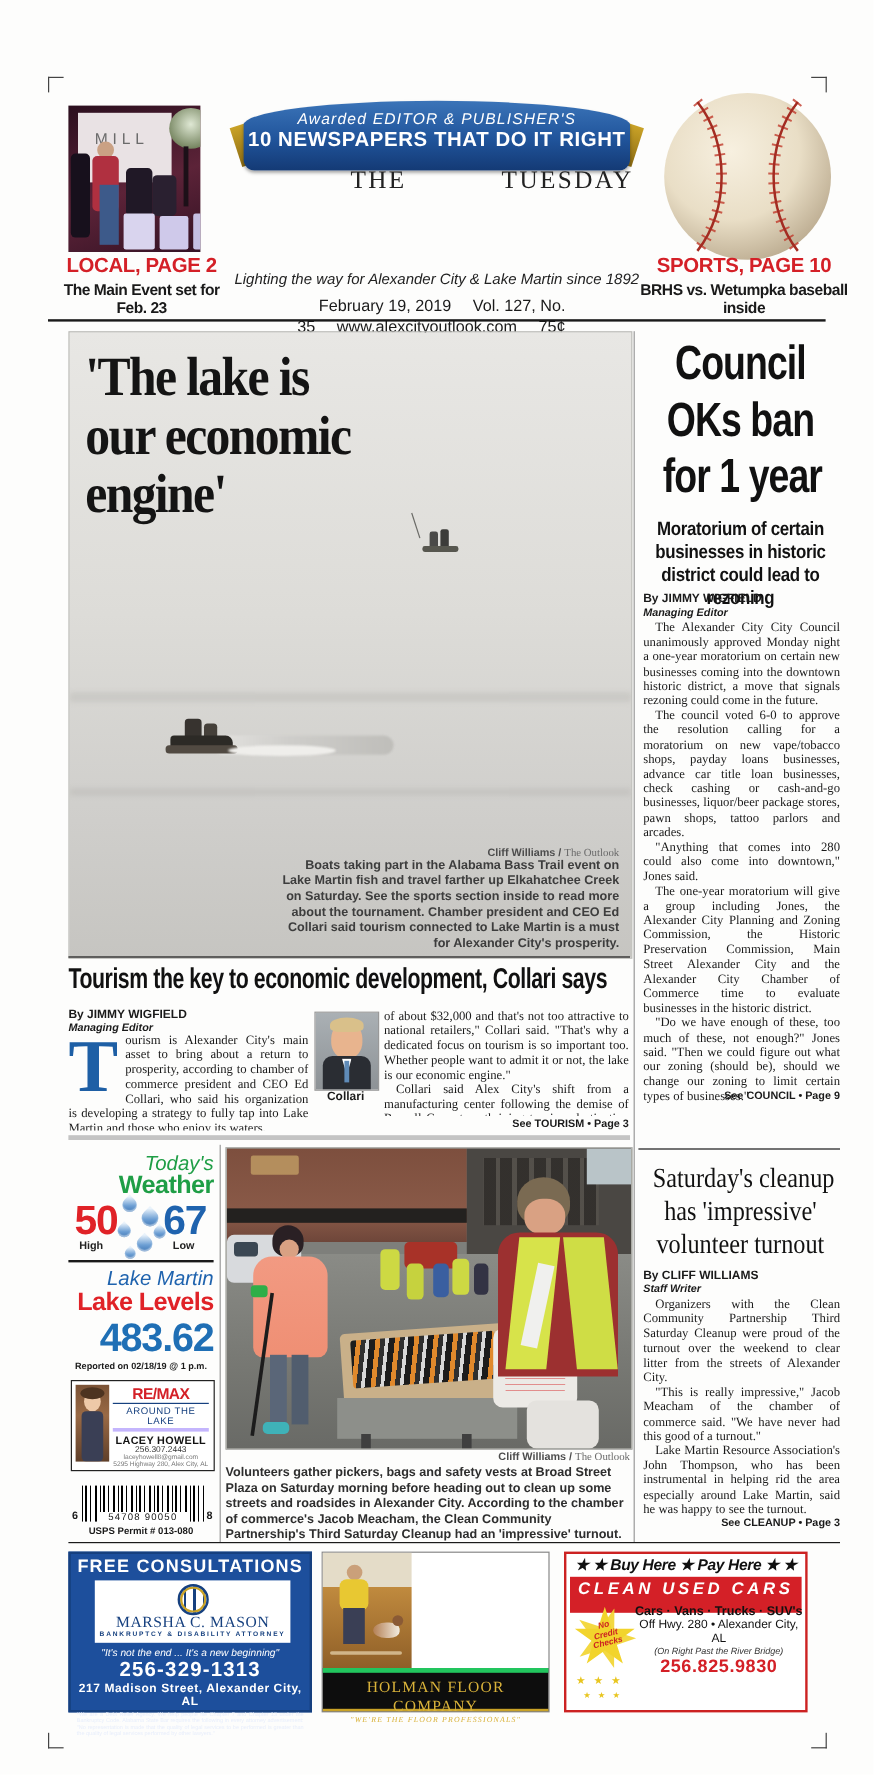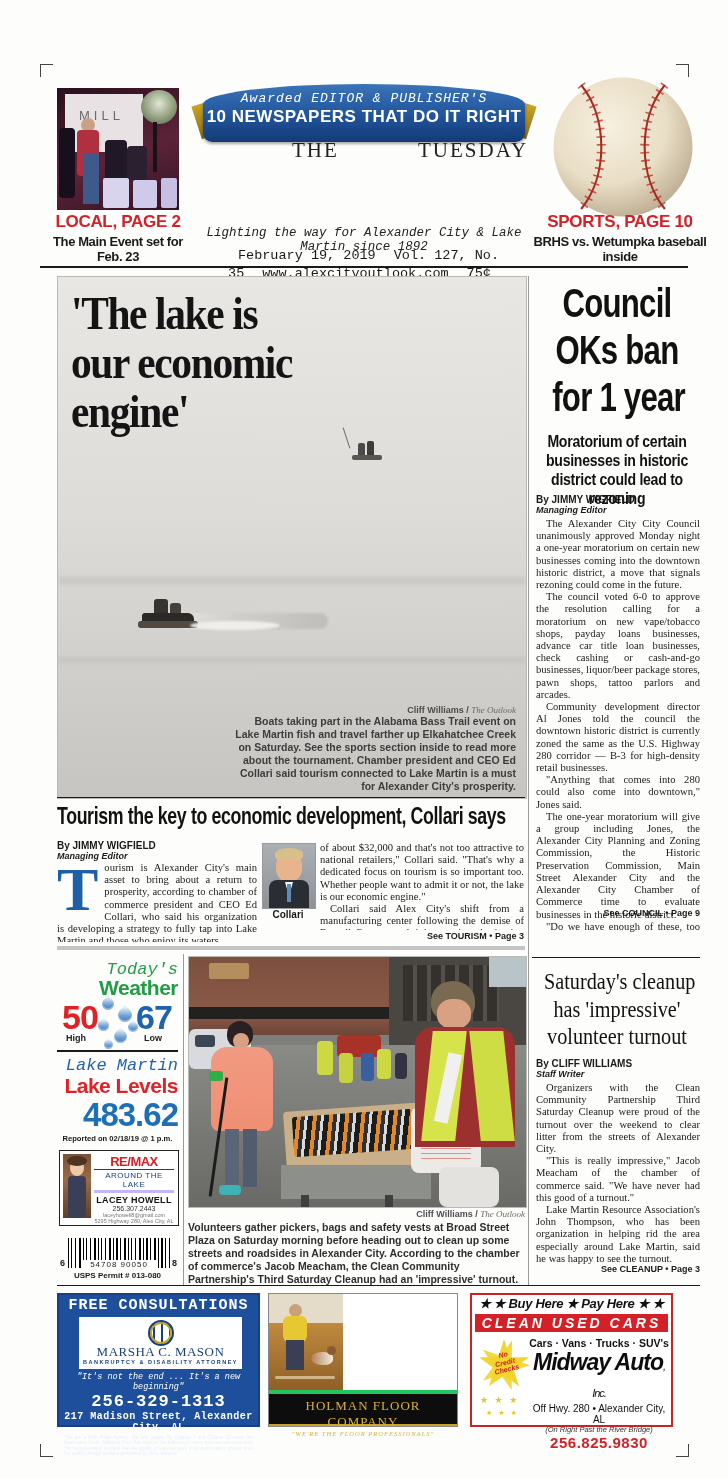--- a/index.html
+++ b/index.html
@@ -1,20 +1,20 @@
 <!DOCTYPE html>
 <html><head>
 <meta charset="utf-8">
 <style>
   html,body{margin:0;padding:0;background:#ffffff;}
   #sheet{position:relative;width:728px;height:1479px;background:#fdfdfc;overflow:hidden;
          font-family:"Liberation Serif",serif;color:#1a1a1a;}
   .abs{position:absolute;}
   .sans{font-family:"Liberation Sans",sans-serif;}
-  .serif{font-family:Liberation Mono, monospace;}
+  .serif{font-family:Liberation Sans, sans-serif;}
   .ctr{text-align:center;}
   .rt{text-align:right;}
   .b{font-weight:bold;}
   .i{font-style:italic;}
   .red{color:#d42027;}
 
   
   .crop{position:absolute;width:12px;height:12px;}
   .crop.tl{border-left:1.5px solid #444;border-top:1.5px solid #444;}
   .crop.tr{border-right:1.5px solid #444;border-top:1.5px solid #444;}
@@ -41,21 +41,21 @@
   .hrule{background:#1a1a1a;height:1.5px;}
   .grayrule{background:#c4c4c4;}
   .vrule{background:#9a9a9a;width:1px;}
 
   
   .lead-photo{left:57px;top:276px;width:468px;height:521px;border:1px solid #b9b9b5;
      background:linear-gradient(180deg,#e8e7e4 0%,#dddcd8 45%,#cfcecb 78%,#c6c5c1 100%);overflow:hidden;}
   .lead-head{left:13px;top:12px;font-size:46px;line-height:49px;font-weight:bold;letter-spacing:-1.5px;
      color:#141414;transform:scaleX(.9);transform-origin:0 0;}
   .photo-credit{font-size:9px;color:#4c4c4c;}
-  .photo-credit .org{font-family:"Liberation Serif",serif;font-style:italic;color:#6a6a6a;font-weight:normal;margin-top:16px;}
+  .photo-credit .org{font-family:"Liberation Serif",serif;color:#6a6a6a;font-weight:normal;margin-top:16px;}
   .lead-caption{font-size:10.5px;line-height:13px;font-weight:bold;color:#3d3d3d;}
 
   
   .tourism-head{left:57px;top:802px;font-size:24px;font-weight:bold;letter-spacing:-.5px;
      transform:scaleX(.74);transform-origin:0 0;white-space:nowrap;color:#111;}
   .council-line{font-size:40px;line-height:47px;font-weight:bold;letter-spacing:-1px;
      transform:scaleX(.78);transform-origin:50% 50%;white-space:nowrap;color:#111;}
   .council-sub{font-size:16px;line-height:19px;font-weight:bold;letter-spacing:-.3px;
      transform:scaleX(.88);transform-origin:50% 0;color:#111;}
   .clean-line{font-size:23px;line-height:27.5px;transform:scaleX(.88);transform-origin:50% 50%;
@@ -121,21 +121,21 @@
   .hol-script{font-size:7.5px;font-style:italic;font-family:"Liberation Serif",serif;}
   .hol-phone{font-size:14px;letter-spacing:3px;font-family:"Liberation Serif",serif;}
   .hol-addr{font-size:7.5px;letter-spacing:1px;font-family:"Liberation Serif",serif;}
   .hol-banner{position:absolute;left:0;bottom:0;width:100%;height:36px;background:#0d0d0d;
      border-top:4px solid #22c55e;border-bottom:2px solid #c9a227;box-sizing:border-box;}
   .hol-name{font-size:13px;color:#d9b23a;font-family:"Liberation Serif",serif;letter-spacing:1px;margin-top:4px;}
   .hol-tag{font-size:6.5px;color:#d9b23a;font-style:italic;letter-spacing:1px;}
 
   .ad-midway{left:470px;top:1293px;width:203px;height:134px;border:2.5px solid #cc2222;box-sizing:border-box;background:#fff;}
   .mid-top{font-size:13px;font-weight:bold;font-style:italic;color:#111;margin-top:1px;letter-spacing:-.3px;}
-  .mid-banner{position:absolute;left:3px;top:19px;width:calc(100% - 6px);height:18px;background:#d42027;}
+  .mid-banner{position:absolute;left:3px;top:19px;width:calc(100% - 6px);height:30px;background:#d42027;}
   .mid-banner span{display:block;font-size:14px;font-weight:bold;font-style:italic;color:#fff;letter-spacing:3px;margin-top:1px;}
   .star{position:absolute;background:#f2d42c;
      clip-path:polygon(50% 0%,61% 35%,98% 35%,68% 57%,79% 91%,50% 70%,21% 91%,32% 57%,2% 35%,39% 35%);}
   .star-text{position:absolute;font-size:7px;line-height:7.5px;font-weight:bold;font-style:italic;color:#c22;transform:rotate(-14deg);text-align:center;}
   .mid-veh{font-size:10.5px;font-weight:bold;color:#111;}
   .mid-name{font-size:23px;font-weight:bold;font-style:italic;letter-spacing:-1px;color:#0d0d0d;}
   .mid-inc{font-size:11px;font-weight:normal;}
   .mid-addr{font-size:10px;color:#111;}
   .mid-note{font-size:7.5px;font-style:italic;color:#333;}
   .mid-phone{font-size:15px;font-weight:bold;color:#d42027;letter-spacing:.5px;}
@@ -147,21 +147,21 @@
 </head>
 <body>
 
 <div id="sheet">
 
   <div class="crop tl" style="left:40px;top:64px;"></div>
   <div class="crop tr" style="left:676px;top:64px;"></div>
   <div class="crop bl" style="left:40px;top:1444px;"></div>
   <div class="crop br" style="left:676px;top:1444px;"></div>
 
-  <div class="abs" style="left:57px;top:88px;width:122px;height:122px;overflow:hidden;background:linear-gradient(160deg,#2b0f1e,#5c2338 55%,#341224);">
+  <div class="abs" style="left:57px;top:88px;width:110px;height:122px;overflow:hidden;background:linear-gradient(160deg,#2b0f1e,#5c2338 55%,#341224);">
     <div class="ph" style="left:8px;top:6px;width:78px;height:58px;background:#e9e2e4;"></div>
     <div class="ph sans" style="left:22px;top:20px;font-size:13px;letter-spacing:4px;color:#6b6b6b;">MILL</div>
     <div class="ph" style="left:84px;top:2px;width:36px;height:34px;background:radial-gradient(circle at 50% 40%,#dfe8d4,#7b8a66 70%,#3c4a30);border-radius:50%;"></div>
     <div class="ph" style="left:96px;top:34px;width:4px;height:50px;background:#1c1018;"></div>
     <div class="ph" style="left:2px;top:40px;width:16px;height:70px;background:#17101c;border-radius:4px;"></div>
     <div class="ph" style="left:24px;top:30px;width:14px;height:14px;background:#caa184;border-radius:50%;"></div>
     <div class="ph" style="left:20px;top:42px;width:22px;height:46px;background:#b03040;border-radius:4px;"></div>
     <div class="ph" style="left:26px;top:66px;width:16px;height:50px;background:#3d5a8a;"></div>
     <div class="ph" style="left:48px;top:52px;width:22px;height:40px;background:#201826;border-radius:4px;"></div>
     <div class="ph" style="left:70px;top:58px;width:20px;height:34px;background:#2a2030;border-radius:4px;"></div>
@@ -275,21 +275,20 @@
     <div class="sans council-line">for 1 year</div>
   </div>
   <div class="abs ctr sans council-sub" style="left:534px;top:432px;width:166px;">Moratorium of certain businesses in historic district could lead to rezoning</div>
   <div class="abs sans byline" style="left:536px;top:494px;">
     <div class="who">By JIMMY WIGFIELD</div>
     <div class="role">Managing Editor</div>
   </div>
   <div class="abs body-txt" style="left:536px;top:518px;width:164px;height:414px;overflow:hidden;">
     <p>The Alexander City City Council unanimously approved Monday night a one-year moratorium on certain new businesses coming into the downtown historic district, a move that signals rezoning could come in the future.</p>
     <p>The council voted 6-0 to approve the resolution calling for a moratorium on new vape/tobacco shops, payday loans businesses, advance car title loan businesses, check cashing or cash-and-go businesses, liquor/beer package stores, pawn shops, tattoo parlors and arcades.</p>
-    <p>Community development director Al Jones told the council the downtown historic district is currently zoned the same as the U.S. Highway 280 corridor — B-3 for high-density retail businesses.</p>
     <p>"Anything that comes into 280 could also come into downtown," Jones said.</p>
     <p>The one-year moratorium will give a group including Jones, the Alexander City Planning and Zoning Commission, the Historic Preservation Commission, Main Street Alexander City and the Alexander City Chamber of Commerce time to evaluate businesses in the historic district.</p>
     <p>"Do we have enough of these, too much of these, not enough?" Jones said. "Then we could figure out what our zoning (should be), should we change our zoning to limit certain types of businesses."</p>
 
   </div>
   <div class="abs sans jump rt" style="left:536px;top:908px;width:164px;">See COUNCIL • Page 9</div>
 
   <div class="abs grayrule" style="left:57px;top:946px;width:468px;height:4px;"></div>
   <div class="abs hrule" style="left:532px;top:957px;width:168px;height:1px;"></div>
   <div class="abs vrule" style="left:183px;top:954px;height:331px;"></div>
@@ -395,21 +394,21 @@
   </div>
 
   <div class="abs sans mid-caption" style="left:188px;top:1221px;width:337px;">Volunteers gather pickers, bags and safety vests at Broad Street Plaza on Saturday morning before heading out to clean up some streets and roadsides in Alexander City. According to the chamber of commerce's Jacob Meacham, the Clean Community Partnership's Third Saturday Cleanup had an 'impressive' turnout.</div>
   <div class="abs sans byline" style="left:536px;top:1058px;">
     <div class="who">By CLIFF WILLIAMS</div>
     <div class="role">Staff Writer</div>
   </div>
   <div class="abs body-txt" style="left:536px;top:1082px;width:164px;height:182px;overflow:hidden;">
     <p>Organizers with the Clean Community Partnership Third Saturday Cleanup were proud of the turnout over the weekend to clear litter from the streets of Alexander City.</p>
     <p>"This is really impressive," Jacob Meacham of the chamber of commerce said. "We have never had this good of a turnout."</p>
-    <p>Lake Martin Resource Association's John Thompson, who has been organization in helping rid the area especially around Lake Martin, said he was happy to see the turnout.</p>
+    <p>Lake Martin Resource Association's John Thompson, who has been instrumental in helping rid the area especially around Lake Martin, said he was happy to see the turnout.</p>
 
   </div>
   <div class="abs sans jump rt" style="left:536px;top:1264px;width:164px;">See CLEANUP • Page 3</div>
 
   <div class="abs hrule" style="left:57px;top:1285px;width:643px;height:1px;"></div>
 
   <div class="ad-mason abs ctr">
     <div class="serif b mason-hdr">FREE CONSULTATIONS</div>
     <div class="mason-panel">
       <div class="mason-logo"></div>
@@ -446,20 +445,19 @@
     <div class="star" style="left:6px;top:44px;width:52px;height:52px;"></div>
     <div class="star-text sans" style="left:14px;top:56px;width:38px;">
       <div>No</div>
       <div>Credit</div>
       <div>Checks</div>
     </div>
     <div class="abs decor-stars sans" style="left:8px;top:100px;">★ ★ ★</div>
     <div class="abs decor-stars sans" style="left:14px;top:114px;font-size:7px;">★ ★ ★</div>
     <div class="abs ctr" style="left:56px;top:42px;width:142px;">
       <div class="sans mid-veh">Cars · Vans · Trucks · SUV's</div>
-      <div class="sans mid-name"><span>Midway Auto</span><span class="mid-inc">, Inc.</span></div>
       <div class="sans mid-addr">Off Hwy. 280 • Alexander City, AL</div>
       <div class="sans mid-note">(On Right Past the River Bridge)</div>
       <div class="sans mid-phone">256.825.9830</div>
     </div>
   </div>
 
 </div>
 
 </body></html>

